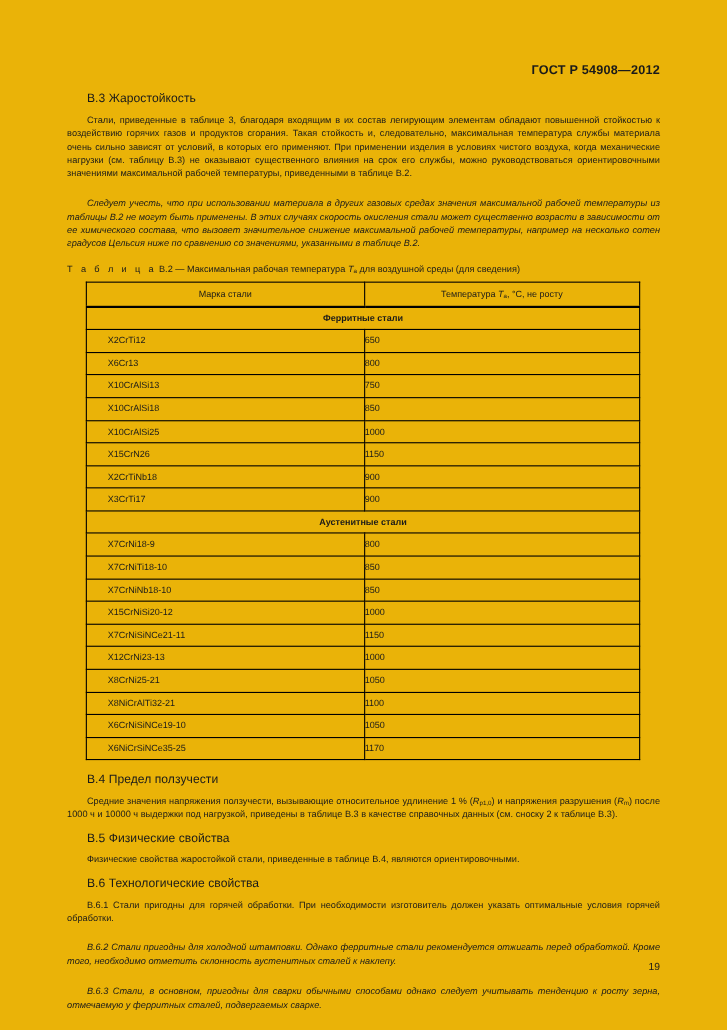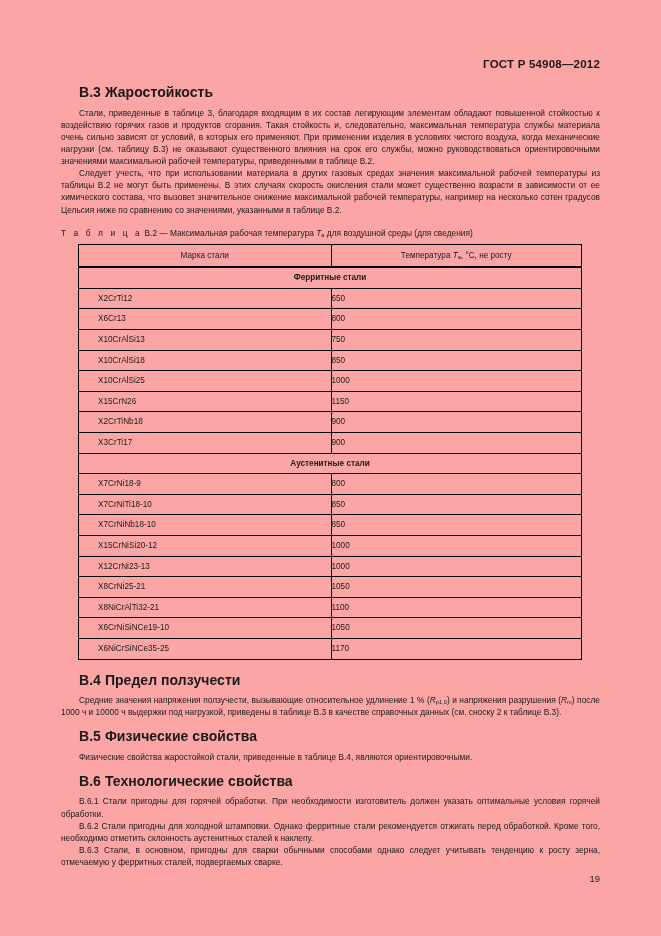--- a/index.html
+++ b/index.html
@@ -9,21 +9,21 @@
     background: #ffffff;
   }
   body {
     font-family: "Liberation Sans", sans-serif;
     color: #1a1a1a;
   }
   .page {
     position: relative;
     width: 661px;
     height: 936px;
-    background: #fca5a5;
+    background: #eab308;
     box-sizing: border-box;
     overflow: hidden;
   }
 
   
   .page-header {
     position: absolute;
     top: 58px;
     right: 61px;
     font-size: 11.5px;
@@ -34,38 +34,38 @@
 
   
   .content {
     position: absolute;
     left: 61px;
     top: 84px;
     width: 539px;
   }
 
   h3.section-heading {
-    font-size: 14px;
-    font-weight: bold;
+    font-size: 11px;
+    font-weight: normal;
     margin: 0 0 5px 18px;
     line-height: 1.25;
     letter-spacing: 0.05px;
   }
 
   p.para {
     font-size: 8.35px;
     line-height: 1.455;
     margin: 0 0 0 0;
     text-align: justify;
     text-justify: inter-word;
     text-indent: 18px;
     letter-spacing: 0.01px;
     hyphens: manual;
   }
-  p.para + p.para { margin-top: 0px; }
+  p.para + p.para { margin-top: 15px; font-style: italic; }
   .gap-10 { height: 10px; }
   .gap-12 { height: 12px; }
 
   sub { font-size: 0.68em; vertical-align: -0.22em; line-height: 0; }
   i, .ital { font-style: italic; }
 
   
   .table-caption {
     font-size: 8.35px;
     margin: 0 0 5px 0;
@@ -218,20 +218,24 @@
         </tr>
         <tr>
           <td class="grade">X7CrNiNb18-10</td>
           <td class="temp">850</td>
         </tr>
         <tr>
           <td class="grade">X15CrNiSi20-12</td>
           <td class="temp">1000</td>
         </tr>
         <tr>
+          <td class="grade">X7CrNiSiNCe21-11</td>
+          <td class="temp">1150</td>
+        </tr>
+        <tr>
           <td class="grade">X12CrNi23-13</td>
           <td class="temp">1000</td>
         </tr>
         <tr>
           <td class="grade">X8CrNi25-21</td>
           <td class="temp">1050</td>
         </tr>
         <tr>
           <td class="grade">X8NiCrAlTi32-21</td>
           <td class="temp">1100</td>

